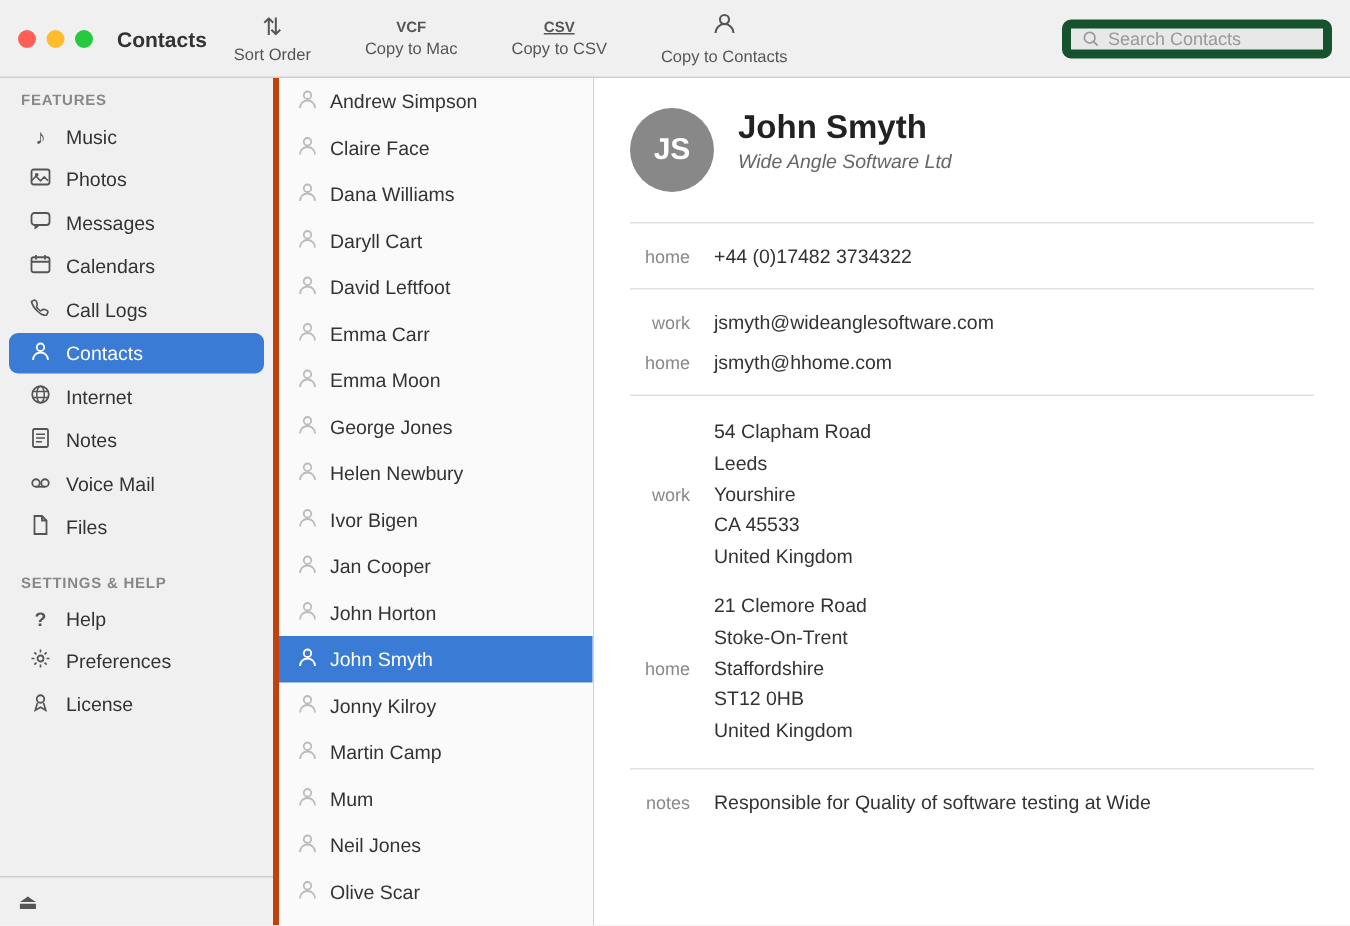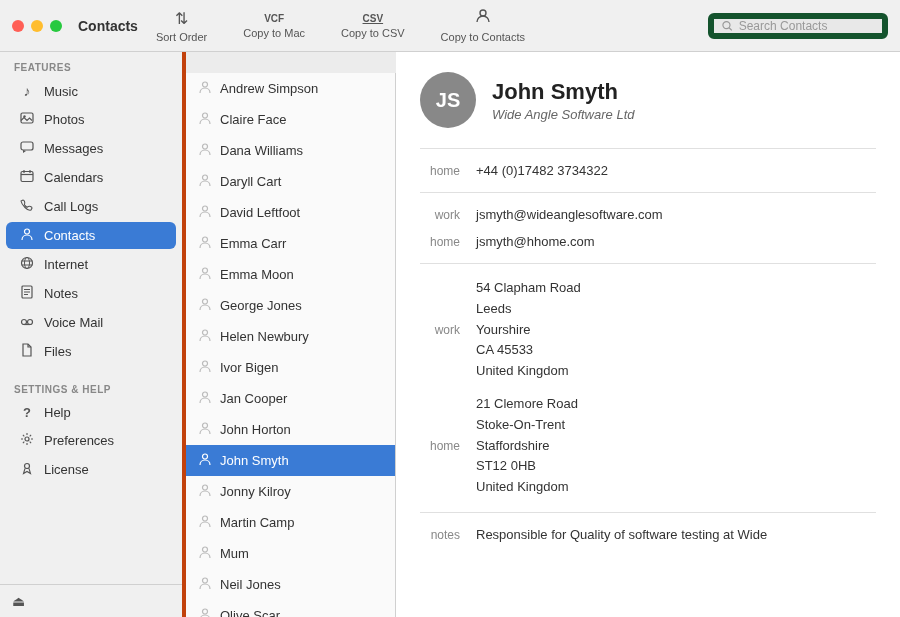--- a/index.html
+++ b/index.html
@@ -147,21 +147,20 @@
       cursor: pointer;
     }
 
     
     .contact-list {
       width: 210px;
       background: #fafafa;
       border-right: 1px solid #d0d0d0;
       overflow-y: auto;
       flex-shrink: 0;
-      margin-top: 21px;
     }
     .contact-list-item {
       display: flex;
       align-items: center;
       padding: 7px 12px;
       gap: 8px;
       cursor: pointer;
       font-size: 13px;
       color: #333;
       border-bottom: none;
@@ -175,21 +174,21 @@
 
     
     .detail-panel {
       flex: 1;
       background: white;
       overflow-y: auto;
       padding: 20px 24px;
     }
     .detail-header {
       display: flex;
-      align-items: center;
+      align-items: flex-start;
       gap: 16px;
       margin-bottom: 20px;
     }
     .avatar-circle {
       width: 56px;
       height: 56px;
       border-radius: 50%;
       background: #888;
       display: flex;
       align-items: center;

